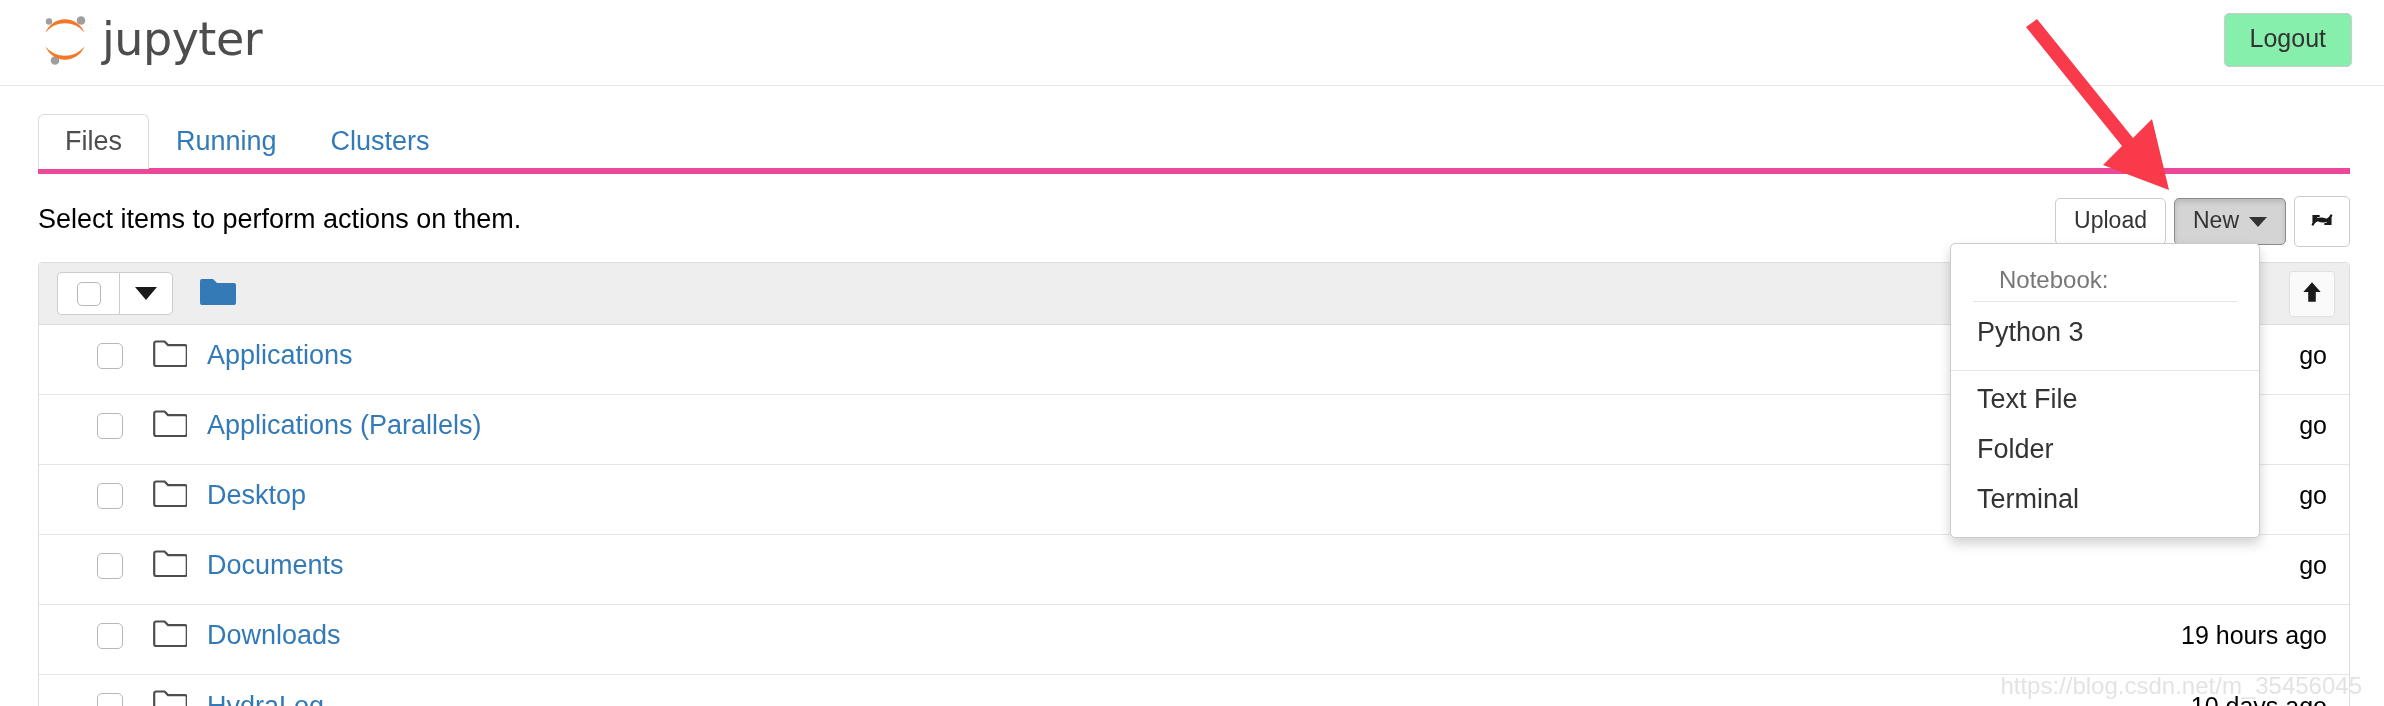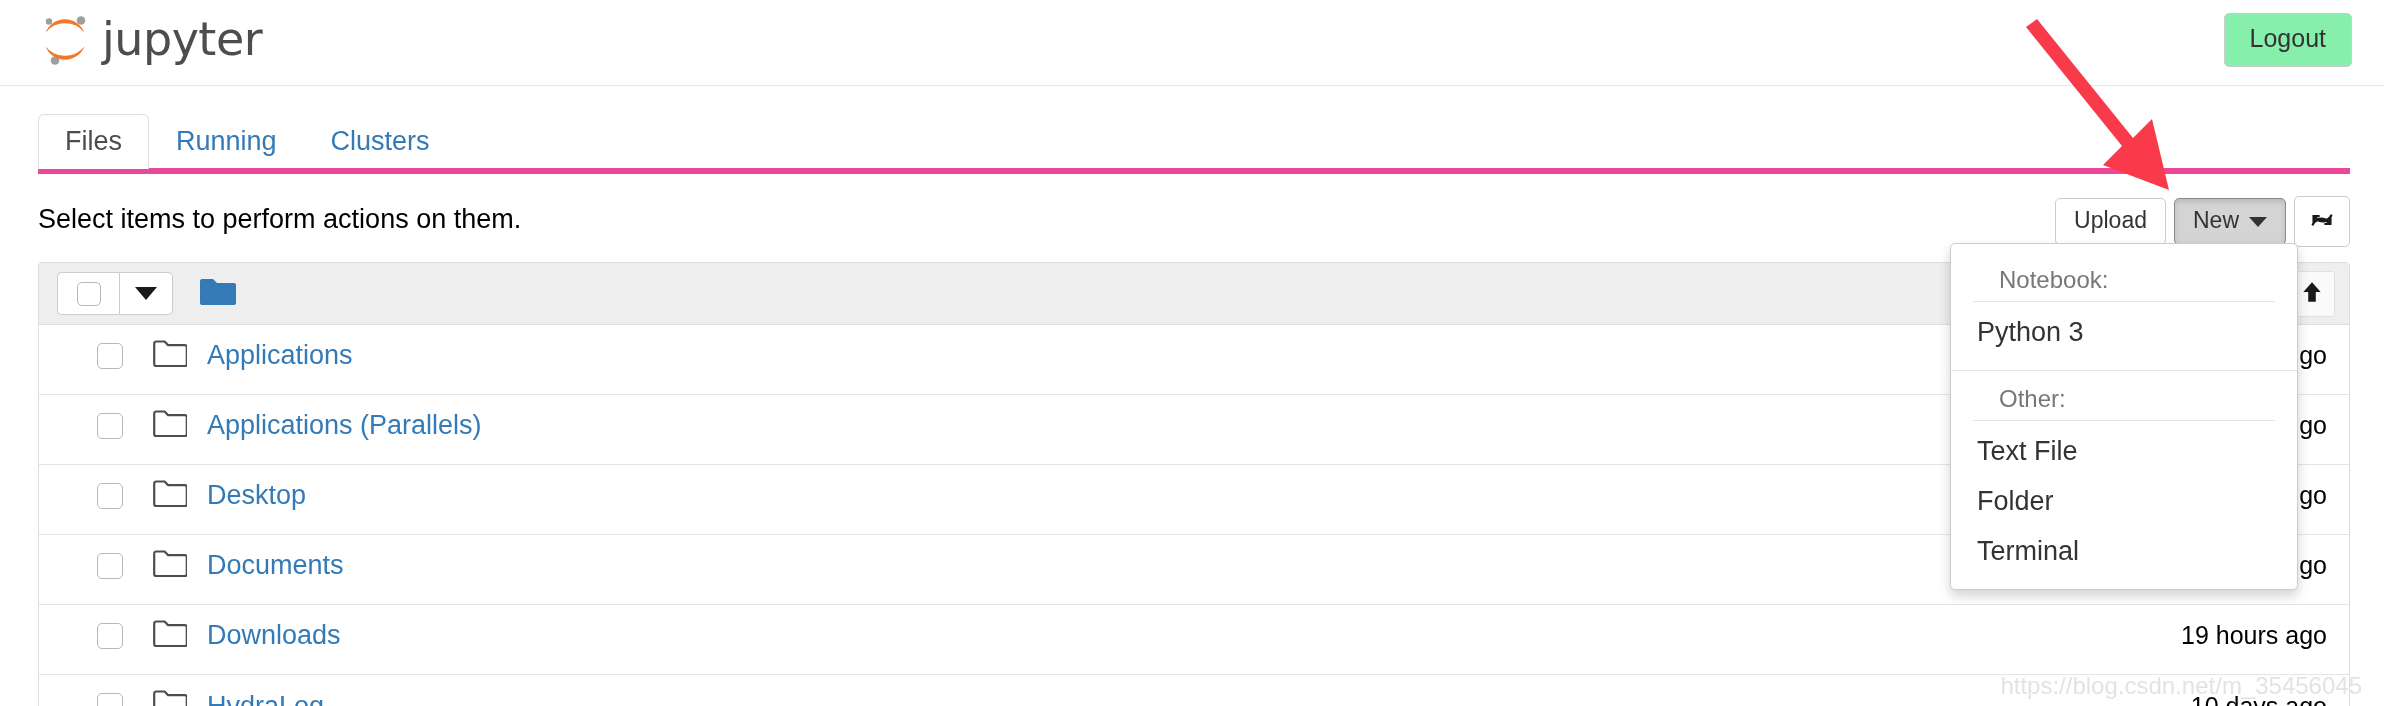--- a/index.html
+++ b/index.html
@@ -134,21 +134,21 @@
   .row-name {
     margin-left: 20px; font-size: 27px; color: #337ab7;
     cursor: pointer; white-space: nowrap;
   }
   .row-time {
     margin-left: auto; font-size: 25px; color: #000; white-space: nowrap;
   }
 
   
   .dropdown-menu {
-    position: absolute; left: 1950px; top: 243px; width: 348px;
+    position: absolute; left: 1950px; top: 243px; width: 310px;
     background: #fff; border: 1px solid #ccc; border-radius: 5px;
     box-shadow: 0 6px 12px rgba(0,0,0,.175);
     padding: 8px 0 12px; z-index: 40;
   }
   .dd-header {
     font-size: 24px; color: #777; padding: 10px 26px 7px;
     border-bottom: 1px solid #e5e5e5; margin: 0 22px 6px;
   }
   .dd-header.first { margin-top: 4px; }
   .dd-item {
@@ -302,21 +302,20 @@
       <span class="row-name">HydraLog</span>
       <span class="row-time">10 days ago</span>
     </div>
 
   </div>
 
   <div class="dropdown-menu">
     <div class="dd-header first">Notebook:</div>
     <div class="dd-item">Python 3</div>
     <div class="dd-divider"></div>
-    <div class="dd-header">Other:</div>
     <div class="dd-item">Text File</div>
     <div class="dd-item">Folder</div>
     <div class="dd-item">Terminal</div>
   </div>
 
   <div class="red-arrow">
     <svg width="200" height="200" viewBox="0 0 200 200">
       <path d="M22 14 L118 133 L137 114 L154 185 L88 160 L107 141 L11 22 Z" fill="#F93A4B"></path>
     </svg>
   </div>

